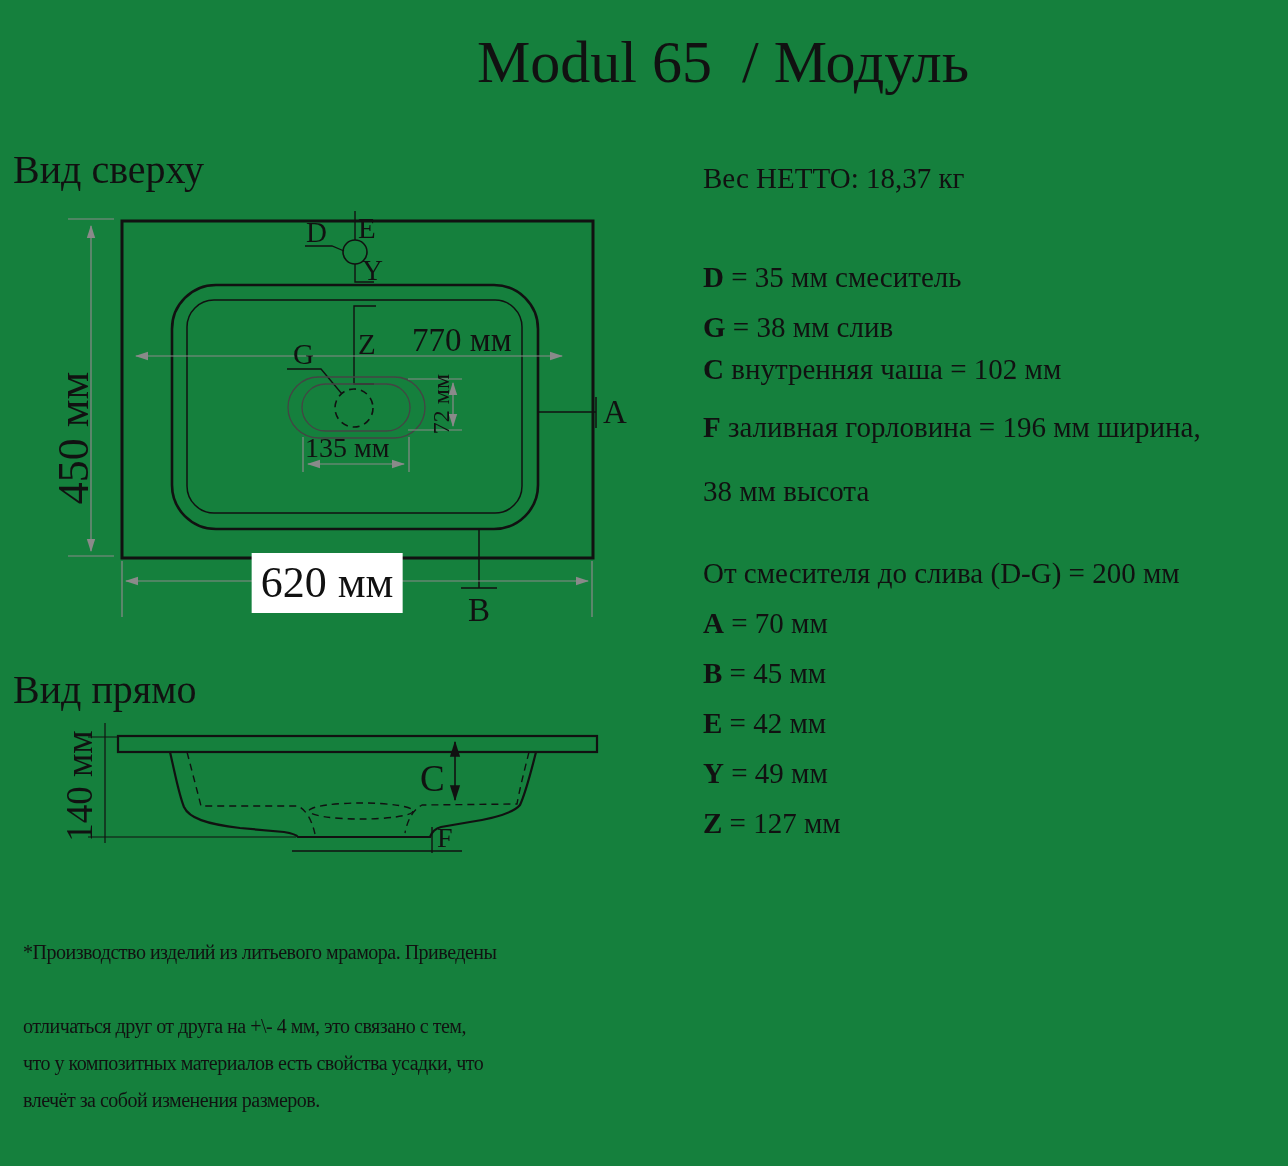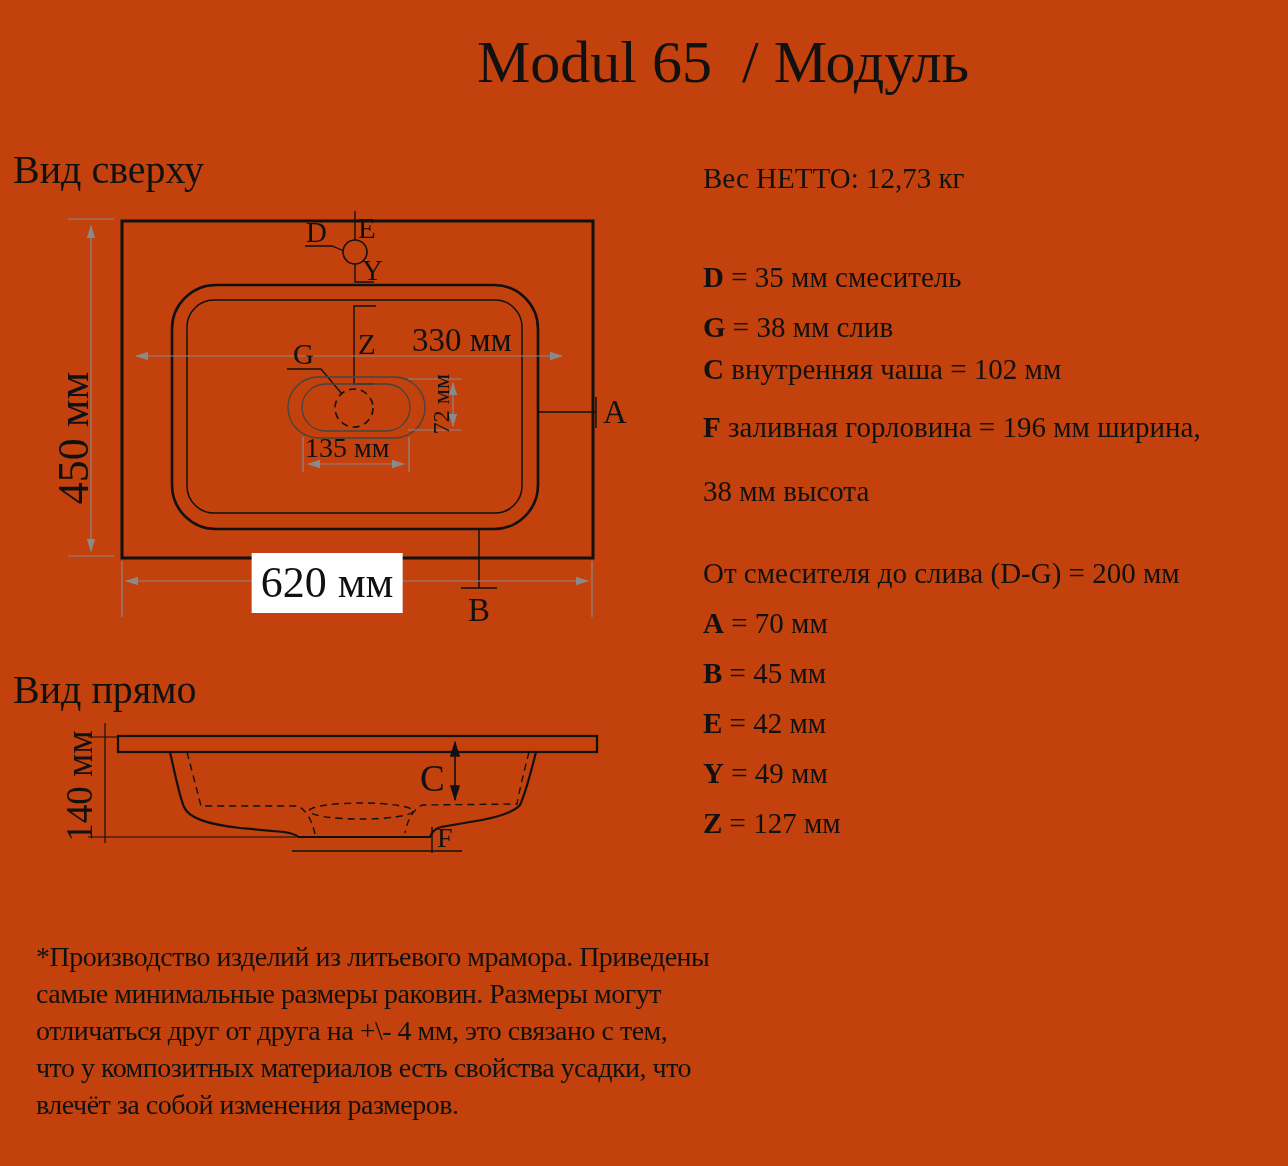--- a/index.html
+++ b/index.html
@@ -1,27 +1,27 @@
 <!DOCTYPE html>
 <html><head>
 <meta charset="utf-8">
 <style>
   html,body{margin:0;padding:0;background:#fff;}
-  #canvas{position:relative;width:1288px;height:1166px;background:#c2410c;overflow:hidden;
+  #canvas{position:relative;width:1288px;height:1166px;background:#15803d;overflow:hidden;
           font-family:"Liberation Serif", serif;color:#111;}
   #linework{position:absolute;left:0;top:0;}
   .lbl{position:absolute;white-space:pre;line-height:1;color:#111;}
   .vlbl{position:absolute;white-space:pre;line-height:1;color:#111;
         transform:translate(-50%,-50%) rotate(-90deg);}
   .bglbl{background:#fff;padding:8px 9px;transform:translate(-50%,-50%);}
   .spec{position:absolute;left:703px;font-size:29px;line-height:1.1;white-space:pre;}
   .spec .b{font-weight:bold;}
   .title{position:absolute;left:477px;top:28px;font-size:60px;white-space:pre;}
   .heading{position:absolute;left:13px;font-size:40px;white-space:pre;}
-  .footer-line{position:absolute;left:36px;font-size:28px;white-space:pre;letter-spacing:-0.5px;}
+  .footer-line{position:absolute;left:23px;font-size:20px;white-space:pre;letter-spacing:-0.5px;}
 </style>
 </head>
 <body>
 
 <div id="canvas">
 
   <svg id="linework" width="1288" height="1166" viewBox="0 0 1288 1166">
     <defs>
       <marker id="mg" viewBox="0 0 10 8" refX="9.2" refY="4" markerWidth="11" markerHeight="9" orient="auto-start-reverse">
           <path d="M0,0.8 L10,4 L0,7.2 Z" fill="#8a8a8a"></path>
@@ -104,38 +104,37 @@
   <div class="lbl" style="left:293px;top:340px;font-size:29px">G</div>
   <div class="lbl" style="left:358px;top:330px;font-size:29px">Z</div>
   <div class="lbl" style="left:603px;top:396px;font-size:33px">A</div>
   <div class="lbl" style="left:468px;top:594px;font-size:33px">B</div>
 
   <div class="lbl" style="left:420px;top:760px;font-size:37px">C</div>
   <div class="lbl" style="left:437px;top:824px;font-size:28px">F</div>
 
   <div class="vlbl" style="left:74px;top:438px;font-size:44px">450 мм</div>
   <div class="lbl bglbl" style="left:327px;top:583px;font-size:44px">620 мм</div>
-  <div class="lbl" style="left:412px;top:324px;font-size:33px">330 мм</div>
+  <div class="lbl" style="left:412px;top:324px;font-size:33px">770 мм</div>
   <div class="lbl" style="left:305px;top:434px;font-size:28px">135 мм</div>
   <div class="vlbl" style="left:441px;top:404px;font-size:24px">72 мм</div>
   <div class="vlbl" style="left:79px;top:786px;font-size:37px">140 мм</div>
 
-  <div class="spec" style="top:163px"><span class="b"></span><span>Вес НЕТТО: 12,73 кг</span></div>
+  <div class="spec" style="top:163px"><span class="b"></span><span>Вес НЕТТО: 18,37 кг</span></div>
   <div class="spec" style="top:262px"><span class="b">D</span><span> = 35 мм смеситель</span></div>
   <div class="spec" style="top:312px"><span class="b">G</span><span> = 38 мм слив</span></div>
   <div class="spec" style="top:354px"><span class="b">C</span><span> внутренняя чаша = 102 мм</span></div>
   <div class="spec" style="top:412px"><span class="b">F</span><span> заливная горловина = 196 мм ширина,</span></div>
   <div class="spec" style="top:476px"><span class="b"></span><span>38 мм высота</span></div>
 
   <div class="spec" style="top:558px"><span class="b"></span><span>От смесителя до слива (D-G) = 200 мм</span></div>
   <div class="spec" style="top:608px"><span class="b">A</span><span> = 70 мм</span></div>
   <div class="spec" style="top:658px"><span class="b">B</span><span> = 45 мм</span></div>
   <div class="spec" style="top:708px"><span class="b">E</span><span> = 42 мм</span></div>
   <div class="spec" style="top:758px"><span class="b">Y</span><span> = 49 мм</span></div>
   <div class="spec" style="top:808px"><span class="b">Z</span><span> = 127 мм</span></div>
 
   <div class="footer-line" style="top:941px">*Производство изделий из литьевого мрамора. Приведены</div>
-  <div class="footer-line" style="top:978px">самые минимальные размеры раковин. Размеры могут</div>
   <div class="footer-line" style="top:1015px">отличаться друг от друга на +\- 4 мм, это связано с тем,</div>
   <div class="footer-line" style="top:1052px">что у композитных материалов есть свойства усадки, что</div>
   <div class="footer-line" style="top:1089px">влечёт за собой изменения размеров.</div>
 
 </div>
 
 </body></html>

